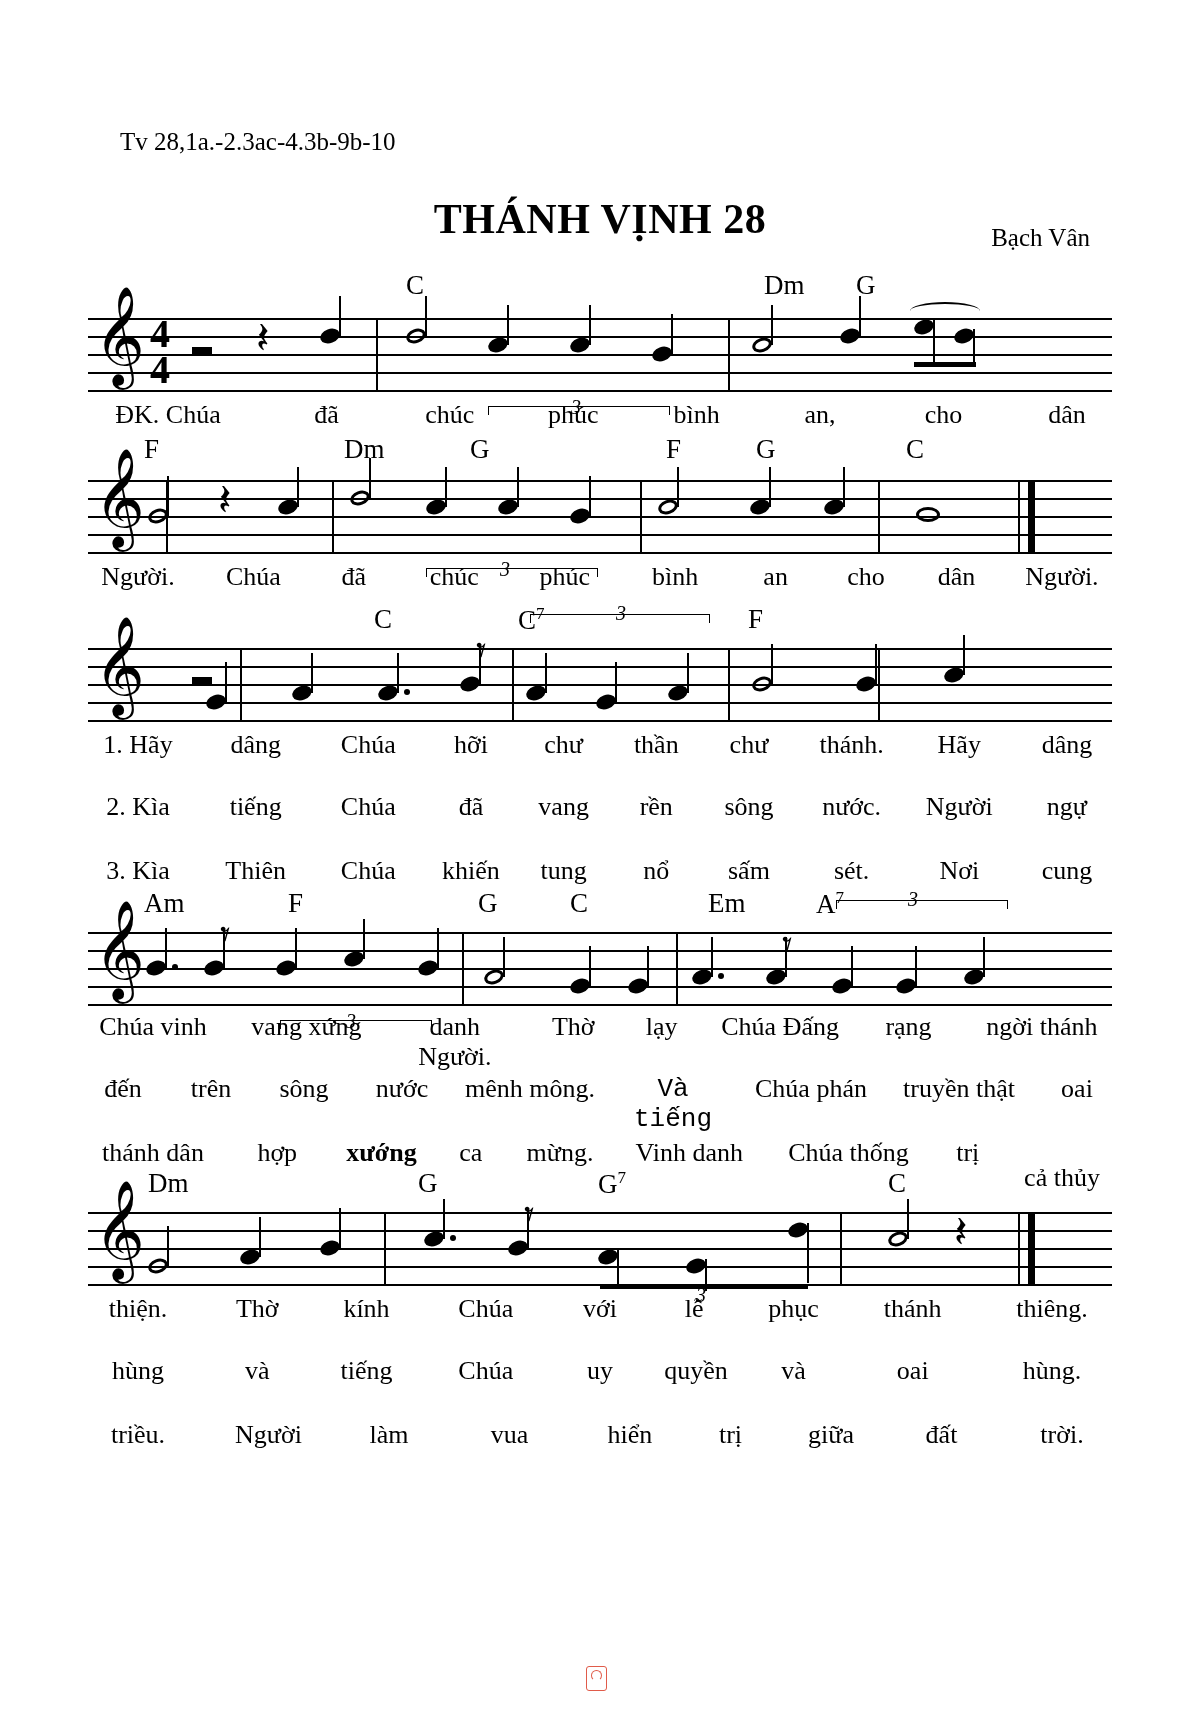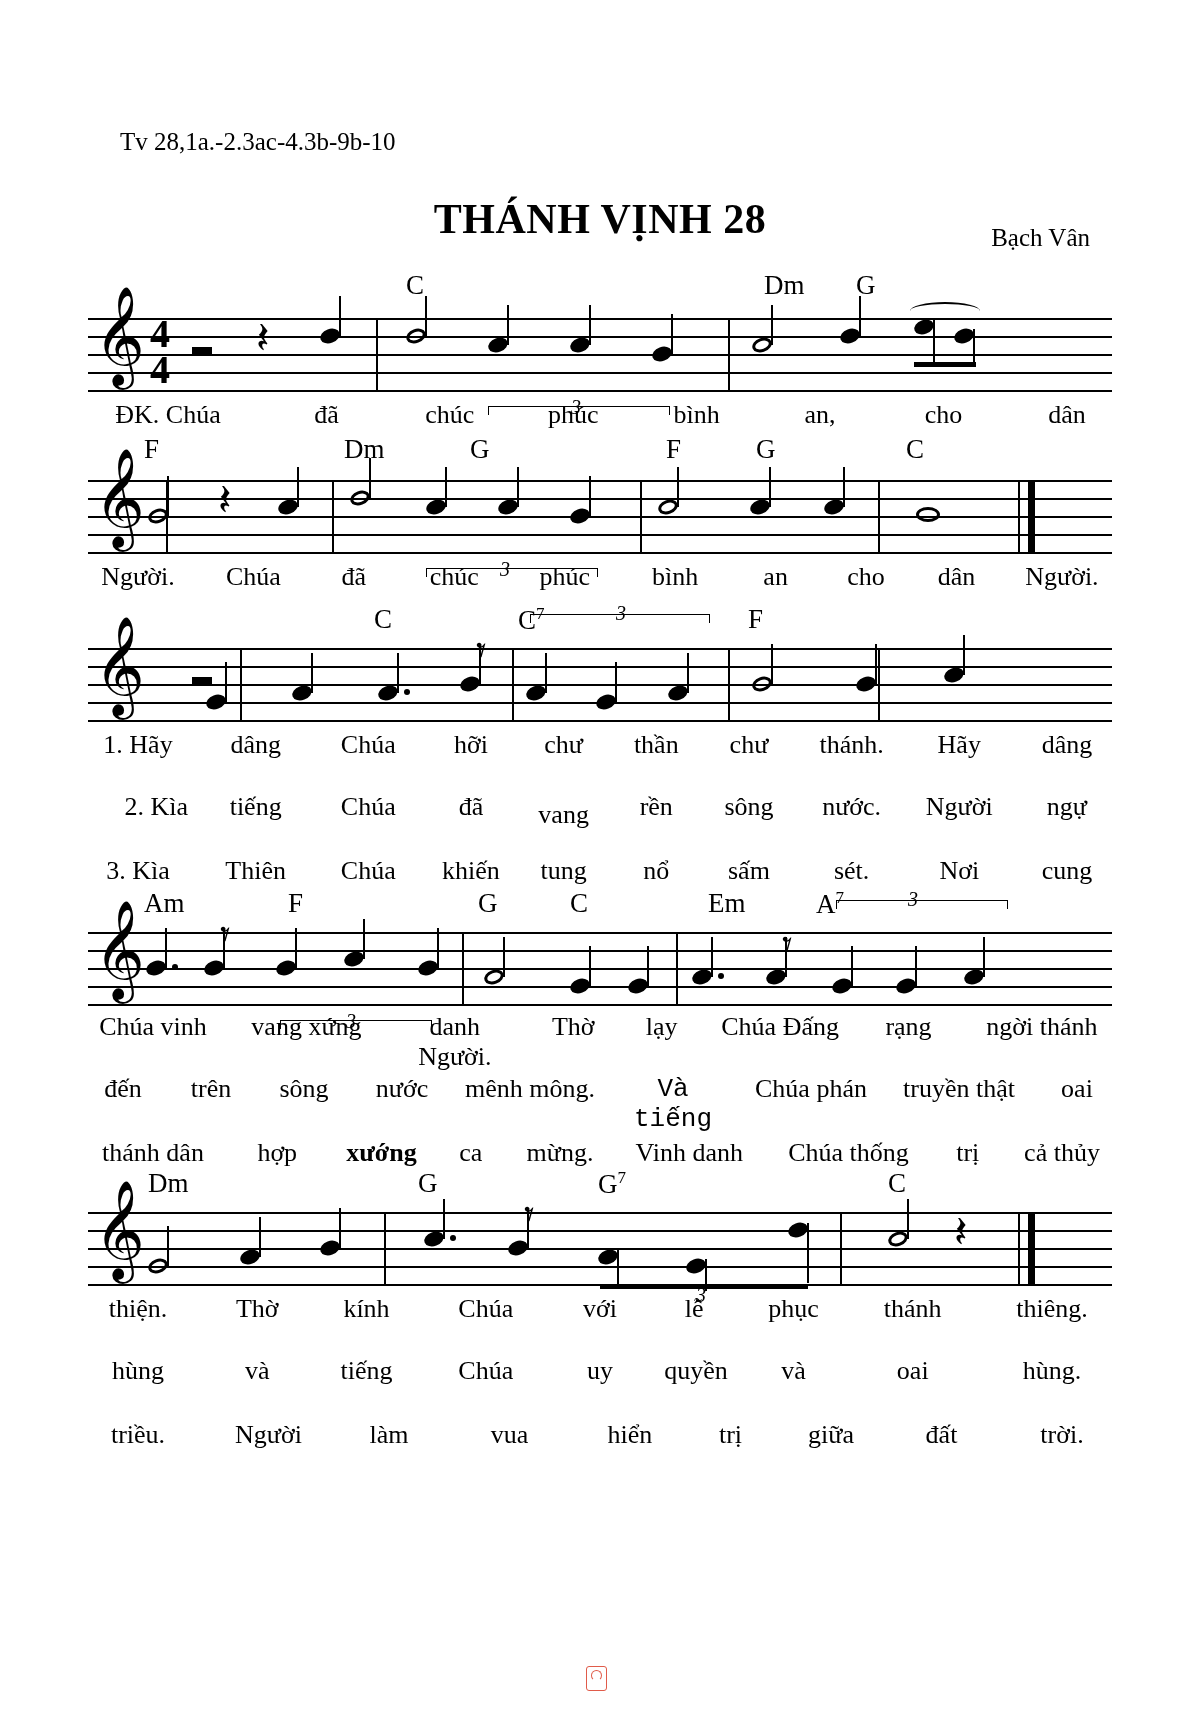--- a/index.html
+++ b/index.html
@@ -420,25 +420,25 @@
     <span style="width:90px;">Chúa</span>
     <span style="width:70px;">hỡi</span>
     <span style="width:70px;">chư</span>
     <span style="width:70px;">thần</span>
     <span style="width:70px;">chư</span>
     <span style="width:90px;">thánh.</span>
     <span style="width:80px;">Hãy</span>
     <span style="width:90px;">dâng</span>
   </div>
   <div class="lyricline spread" style="top:792px;">
-    <span style="width:100px;text-align:right;">2. Kìa</span>
+    <span style="width:100px;">2. Kìa</span>
     <span style="width:90px;">tiếng</span>
     <span style="width:90px;">Chúa</span>
     <span style="width:70px;">đã</span>
-    <span style="width:70px;margin-top:8px;">vang</span>
+    <span style="width:70px;">vang</span>
     <span style="width:70px;">rền</span>
     <span style="width:70px;">sông</span>
     <span style="width:90px;">nước.</span>
     <span style="width:80px;">Người</span>
     <span style="width:90px;">ngự</span>
   </div>
   <div class="lyricline spread" style="top:856px;">
     <span style="width:100px;">3. Kìa</span>
     <span style="width:90px;">Thiên</span>
     <span style="width:90px;">Chúa</span>
@@ -531,21 +531,21 @@
   </div>
   <div class="lyricline spread" style="top:1138px;">
     <span style="width:130px;">thánh dân</span>
     <span style="width:80px;">hợp</span>
     <span style="width:90px;font-weight:bold;">xướng</span>
     <span style="width:50px;">ca</span>
     <span style="width:90px;">mừng.</span>
     <span style="width:130px;">Vinh danh</span>
     <span style="width:150px;">Chúa thống</span>
     <span style="width:50px;">trị</span>
-    <span style="width:100px;">cả thủy</span>
+    <span style="width:100px;margin-top:25px;">cả thủy</span>
   </div>
 
   <div class="system" style="top:1212px;">
     <div class="staff">
       <div class="line l0"></div>
         <div class="line l1"></div>
         <div class="line l2"></div>
         <div class="line l3"></div>
         <div class="line l4"></div>
 

